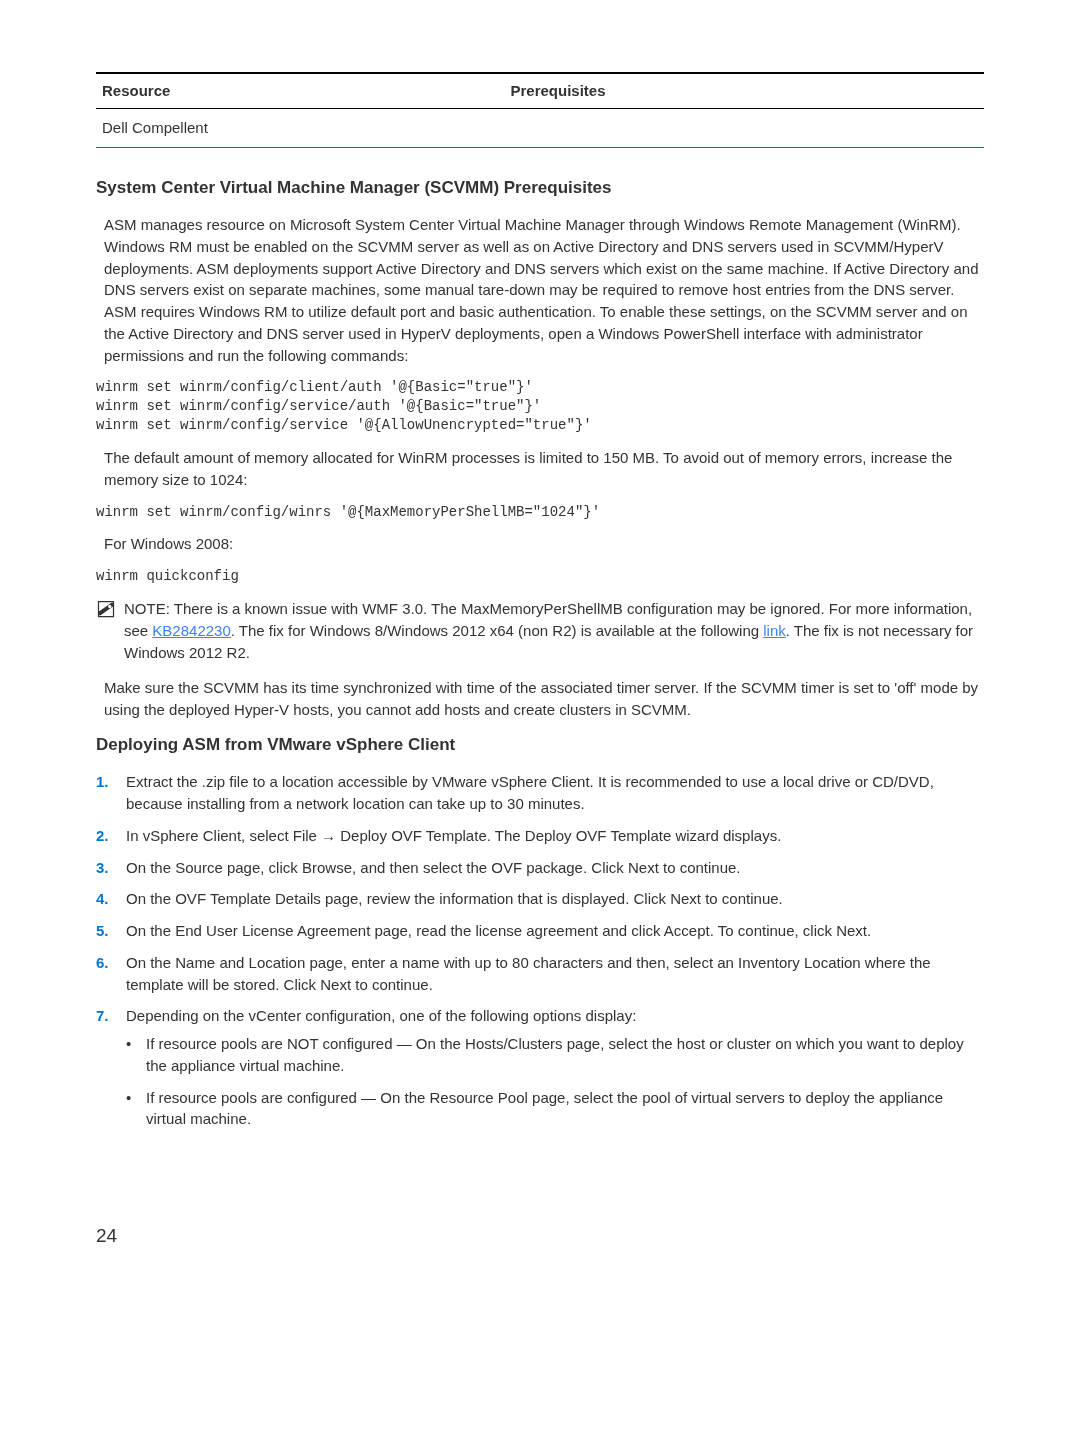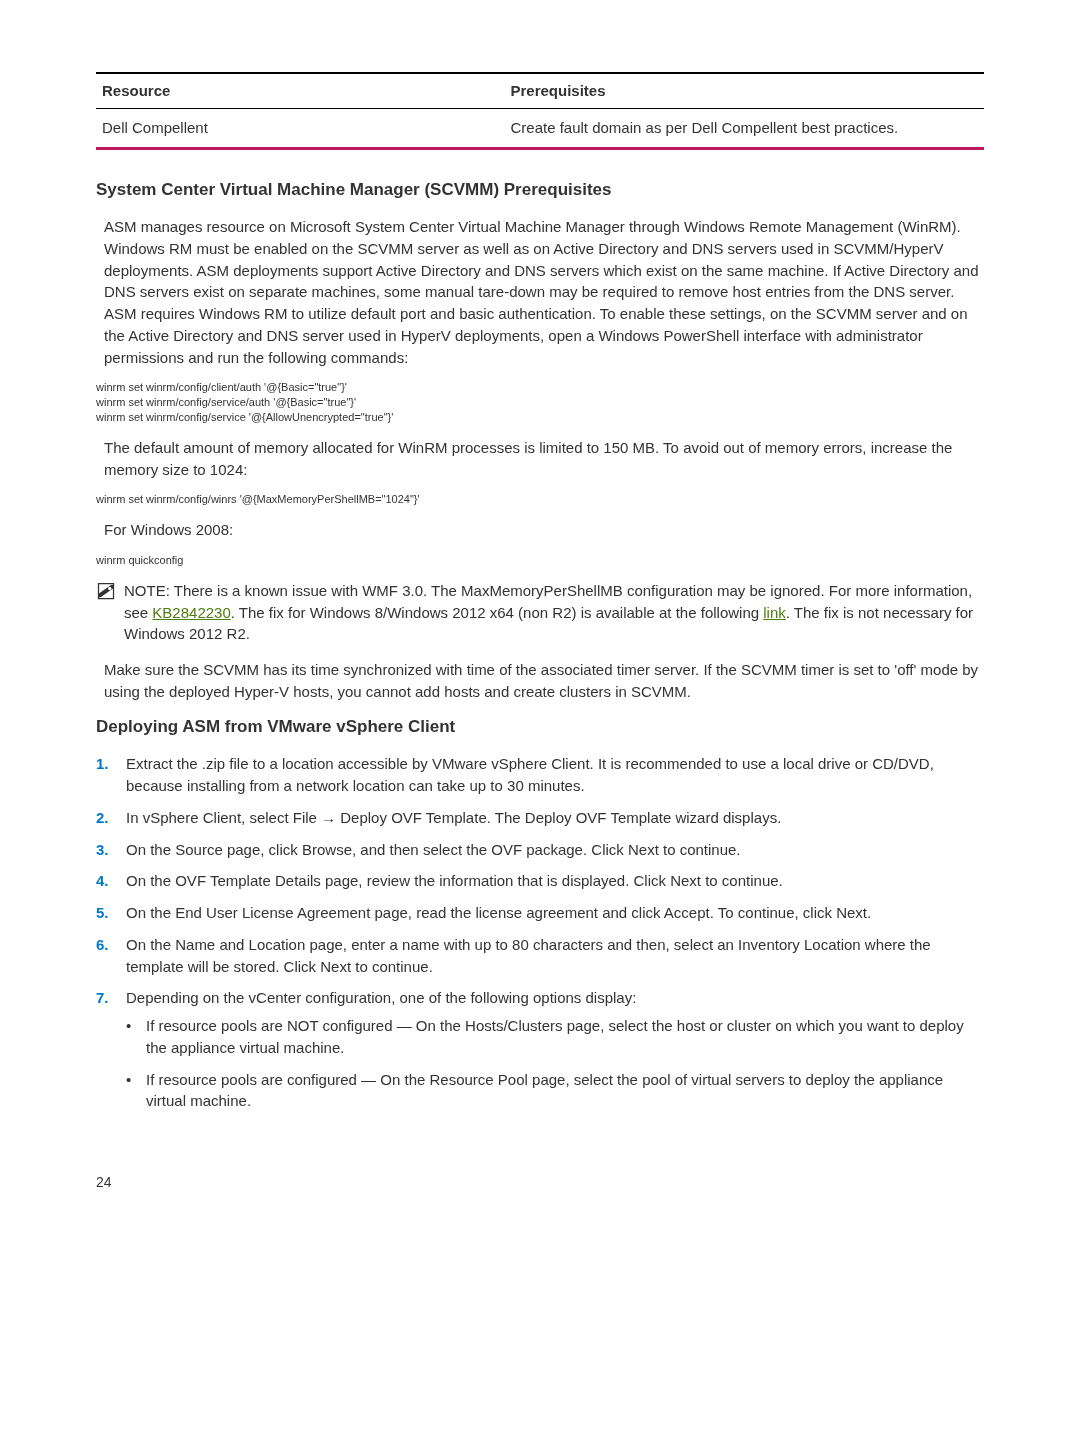--- a/index.html
+++ b/index.html
@@ -5,54 +5,53 @@
   * { box-sizing: border-box; margin: 0; padding: 0; }
   body {
     font-family: Arial, Helvetica, sans-serif;
     color: #333;
     background: #fff;
     width: 1080px;
     padding: 72px 96px 40px 96px;
     font-size: 15px;
     line-height: 1.45;
   }
-  .table-wrap { border-top: 2px solid #000; border-bottom: 3px solid #be185d; margin-bottom: 28px; }
+  .table-wrap { border-top: 2px solid #000; border-bottom: 1px solid #be185d; margin-bottom: 28px; }
   .table-head { display: flex; border-bottom: 1px solid #000; font-weight: bold; padding: 6px 0; }
   .table-row { display: flex; padding: 8px 0; }
   .col-1 { width: 46%; padding-left: 6px; }
   .col-2 { width: 54%; padding-left: 6px; }
   h2 { font-size: 17px; font-weight: bold; margin: 10px 0 14px 0; }
   p { margin-bottom: 12px; margin-left: 8px; }
-  code, pre { font-family: Liberation Sans, sans-serif; font-size: 11px; }
+  code, pre { font-family: Liberation Mono, monospace; font-size: 14px; }
   pre { white-space: pre; margin-bottom: 12px; line-height: 1.35; }
   .note-row { display: flex; align-items: flex-start; margin-bottom: 14px; }
   .note-icon { width: 20px; height: 20px; flex-shrink: 0; margin-right: 8px; margin-top: 1px; }
   .note-icon svg { width: 20px; height: 20px; }
   .note-body { flex: 1; }
-  a { color: #4d7c0f; text-decoration: underline; }
+  a { color: #3b82f6; text-decoration: underline; }
   ol { list-style: none; counter-reset: step; padding-left: 0; margin-top: 6px; }
   ol > li { counter-increment: step; position: relative; padding-left: 30px; margin-bottom: 10px; }
   ol > li::before { content: counter(step) "."; position: absolute; left: 0; font-weight: bold; color: #0077cc; }
   ul { list-style: none; padding-left: 0; margin-top: 6px; }
   ul > li { position: relative; padding-left: 20px; margin-bottom: 10px; }
   ul > li::before { content: "•"; position: absolute; left: 0; color: #333; }
-  .pagenum { margin-top: 60px; font-size: 14px; }
+  .pagenum { margin-top: 92px; font-size: 19px; }
   .bold { font-weight: normal; }
 </style>
 </head>
 <body>
 
 <div class="table-wrap">
   <div class="table-head">
     <div class="col-1">Resource</div>
     <div class="col-2">Prerequisites</div>
   </div>
   <div class="table-row">
     <div class="col-1">Dell Compellent</div>
-    <div class="col-2">Create fault domain as per Dell Compellent best practices.</div>
   </div>
 </div>
 
 <h2>System Center Virtual Machine Manager (SCVMM) Prerequisites</h2>
 
 <p>ASM manages resource on Microsoft System Center Virtual Machine Manager through Windows Remote Management (WinRM). Windows RM must be enabled on the SCVMM server as well as on Active Directory and DNS servers used in SCVMM/HyperV deployments. ASM deployments support Active Directory and DNS servers which exist on the same machine. If Active Directory and DNS servers exist on separate machines, some manual tare-down may be required to remove host entries from the DNS server. ASM requires Windows RM to utilize default port and basic authentication. To enable these settings, on the SCVMM server and on the Active Directory and DNS server used in HyperV deployments, open a Windows PowerShell interface with administrator permissions and run the following commands:</p>
 
 <pre>winrm set winrm/config/client/auth '@{Basic="true"}'
 winrm set winrm/config/service/auth '@{Basic="true"}'
 winrm set winrm/config/service '@{AllowUnencrypted="true"}'</pre>

